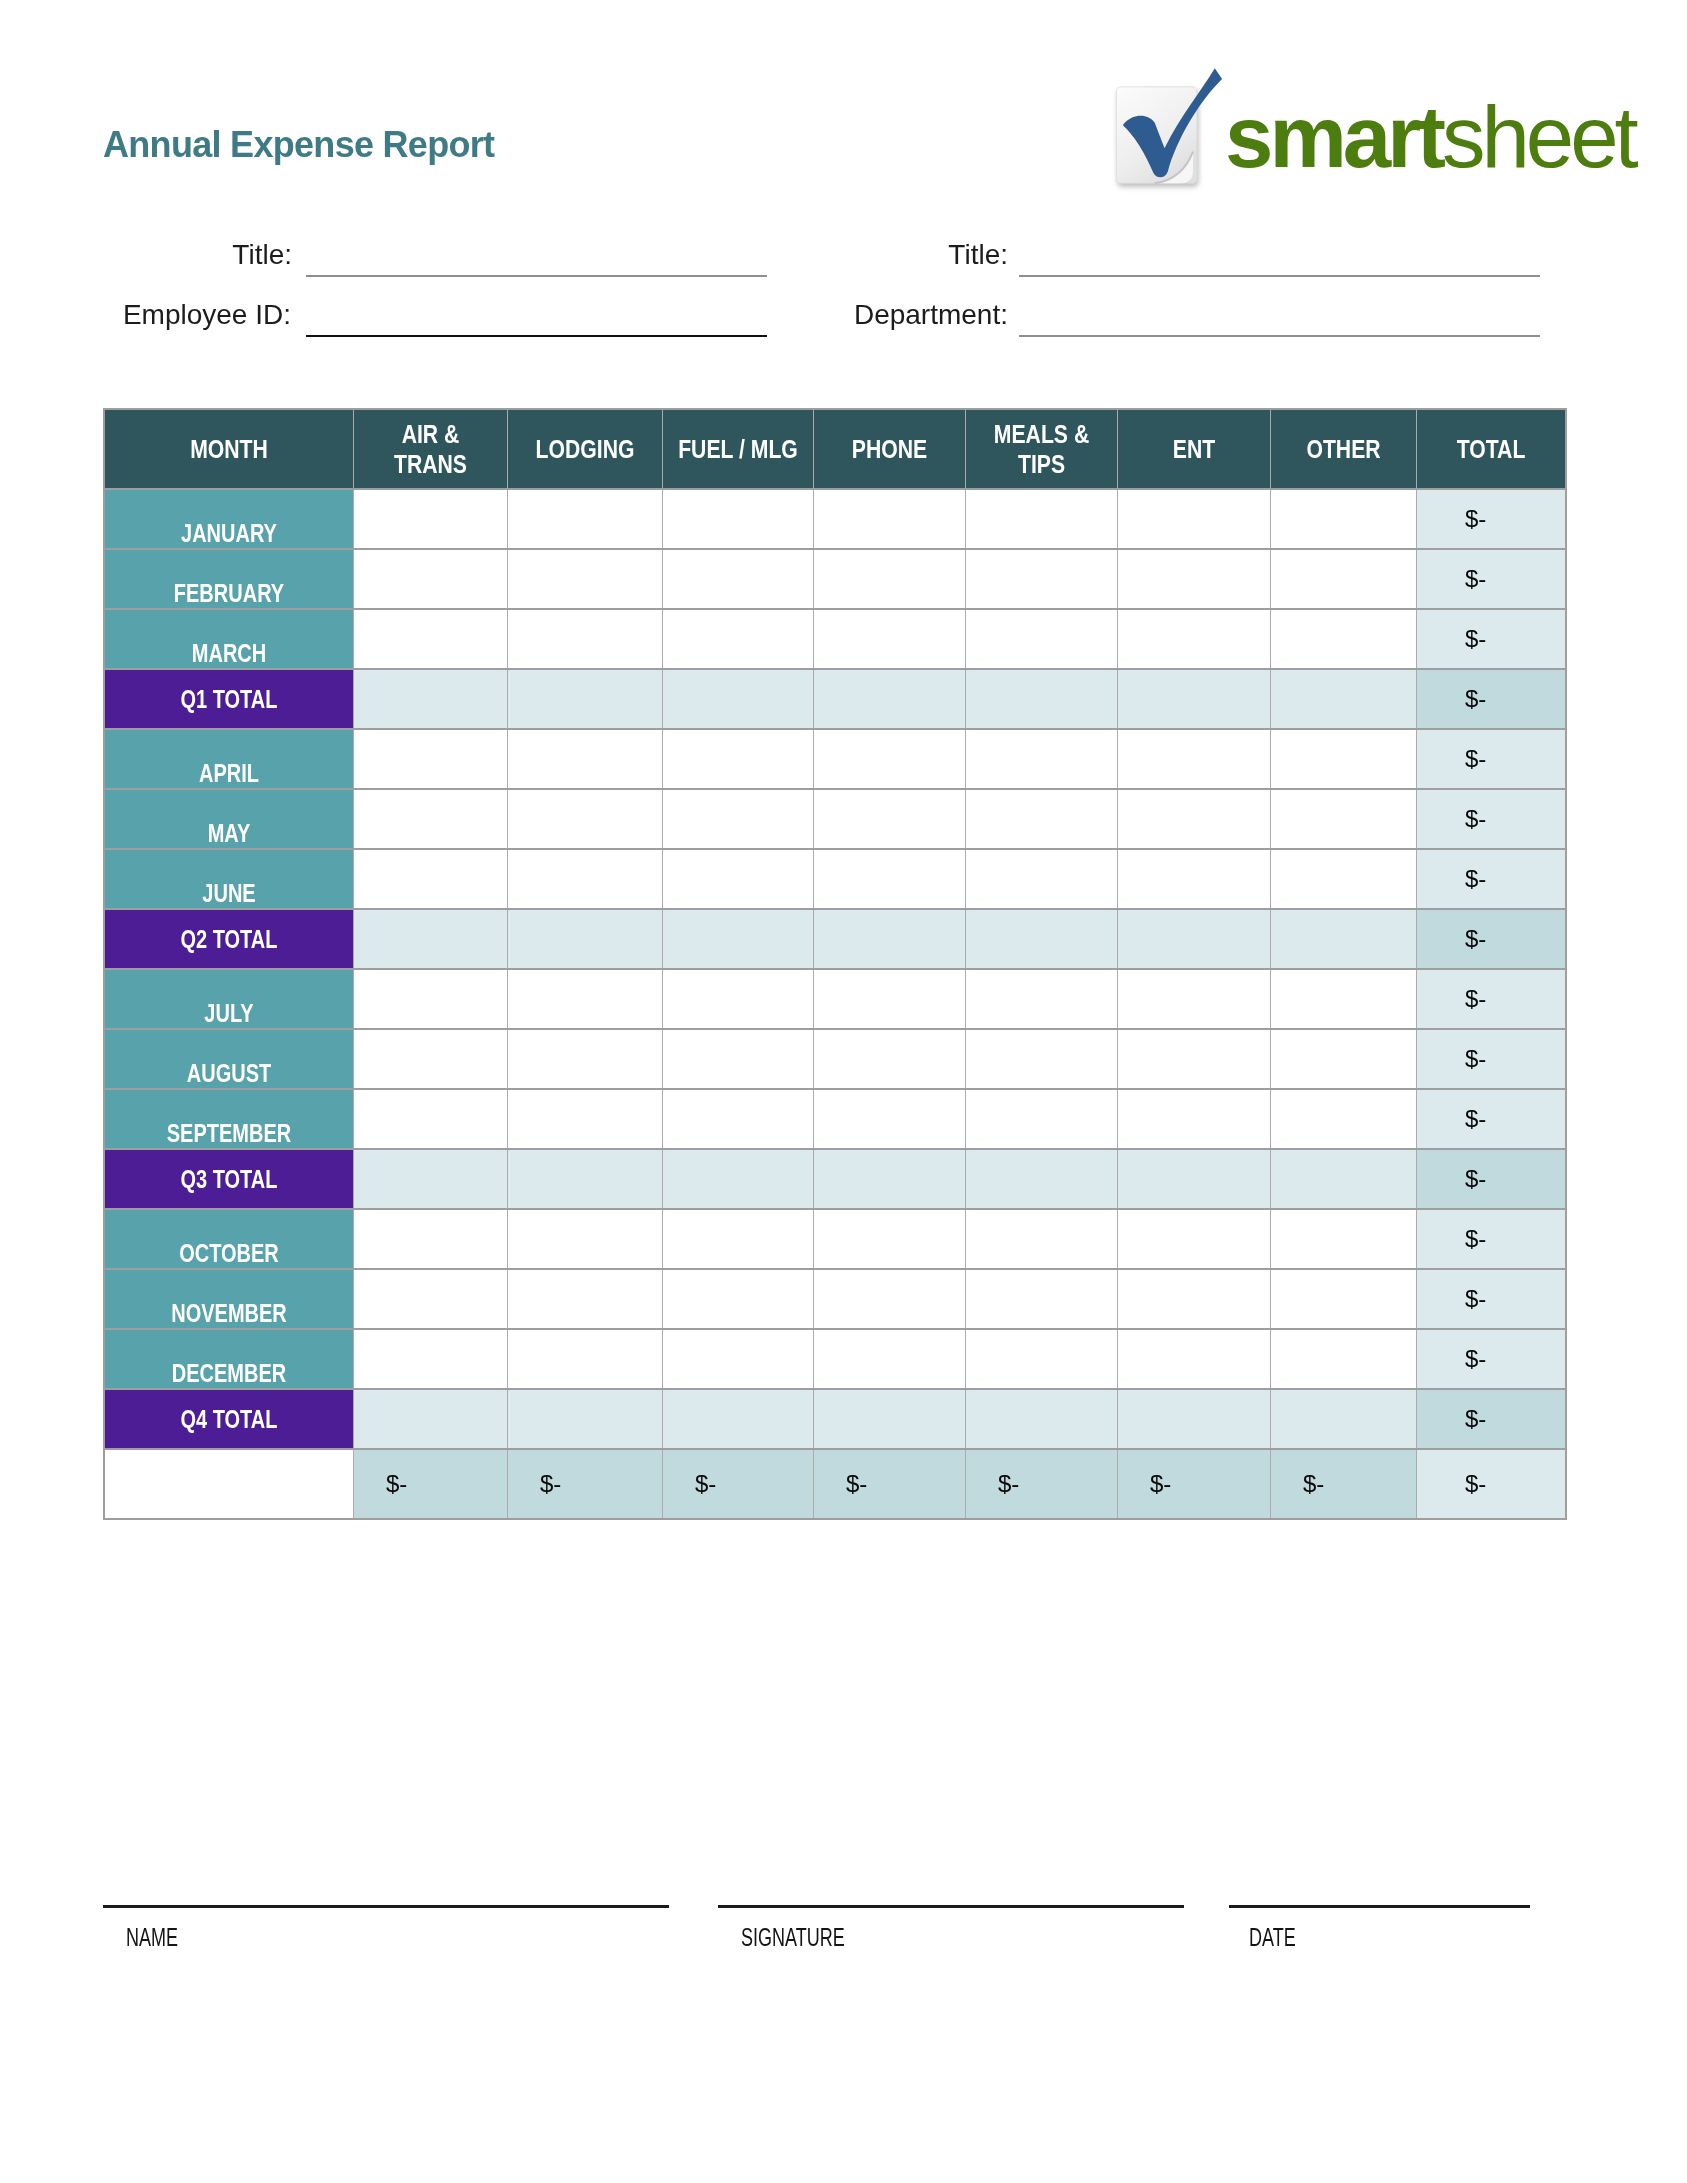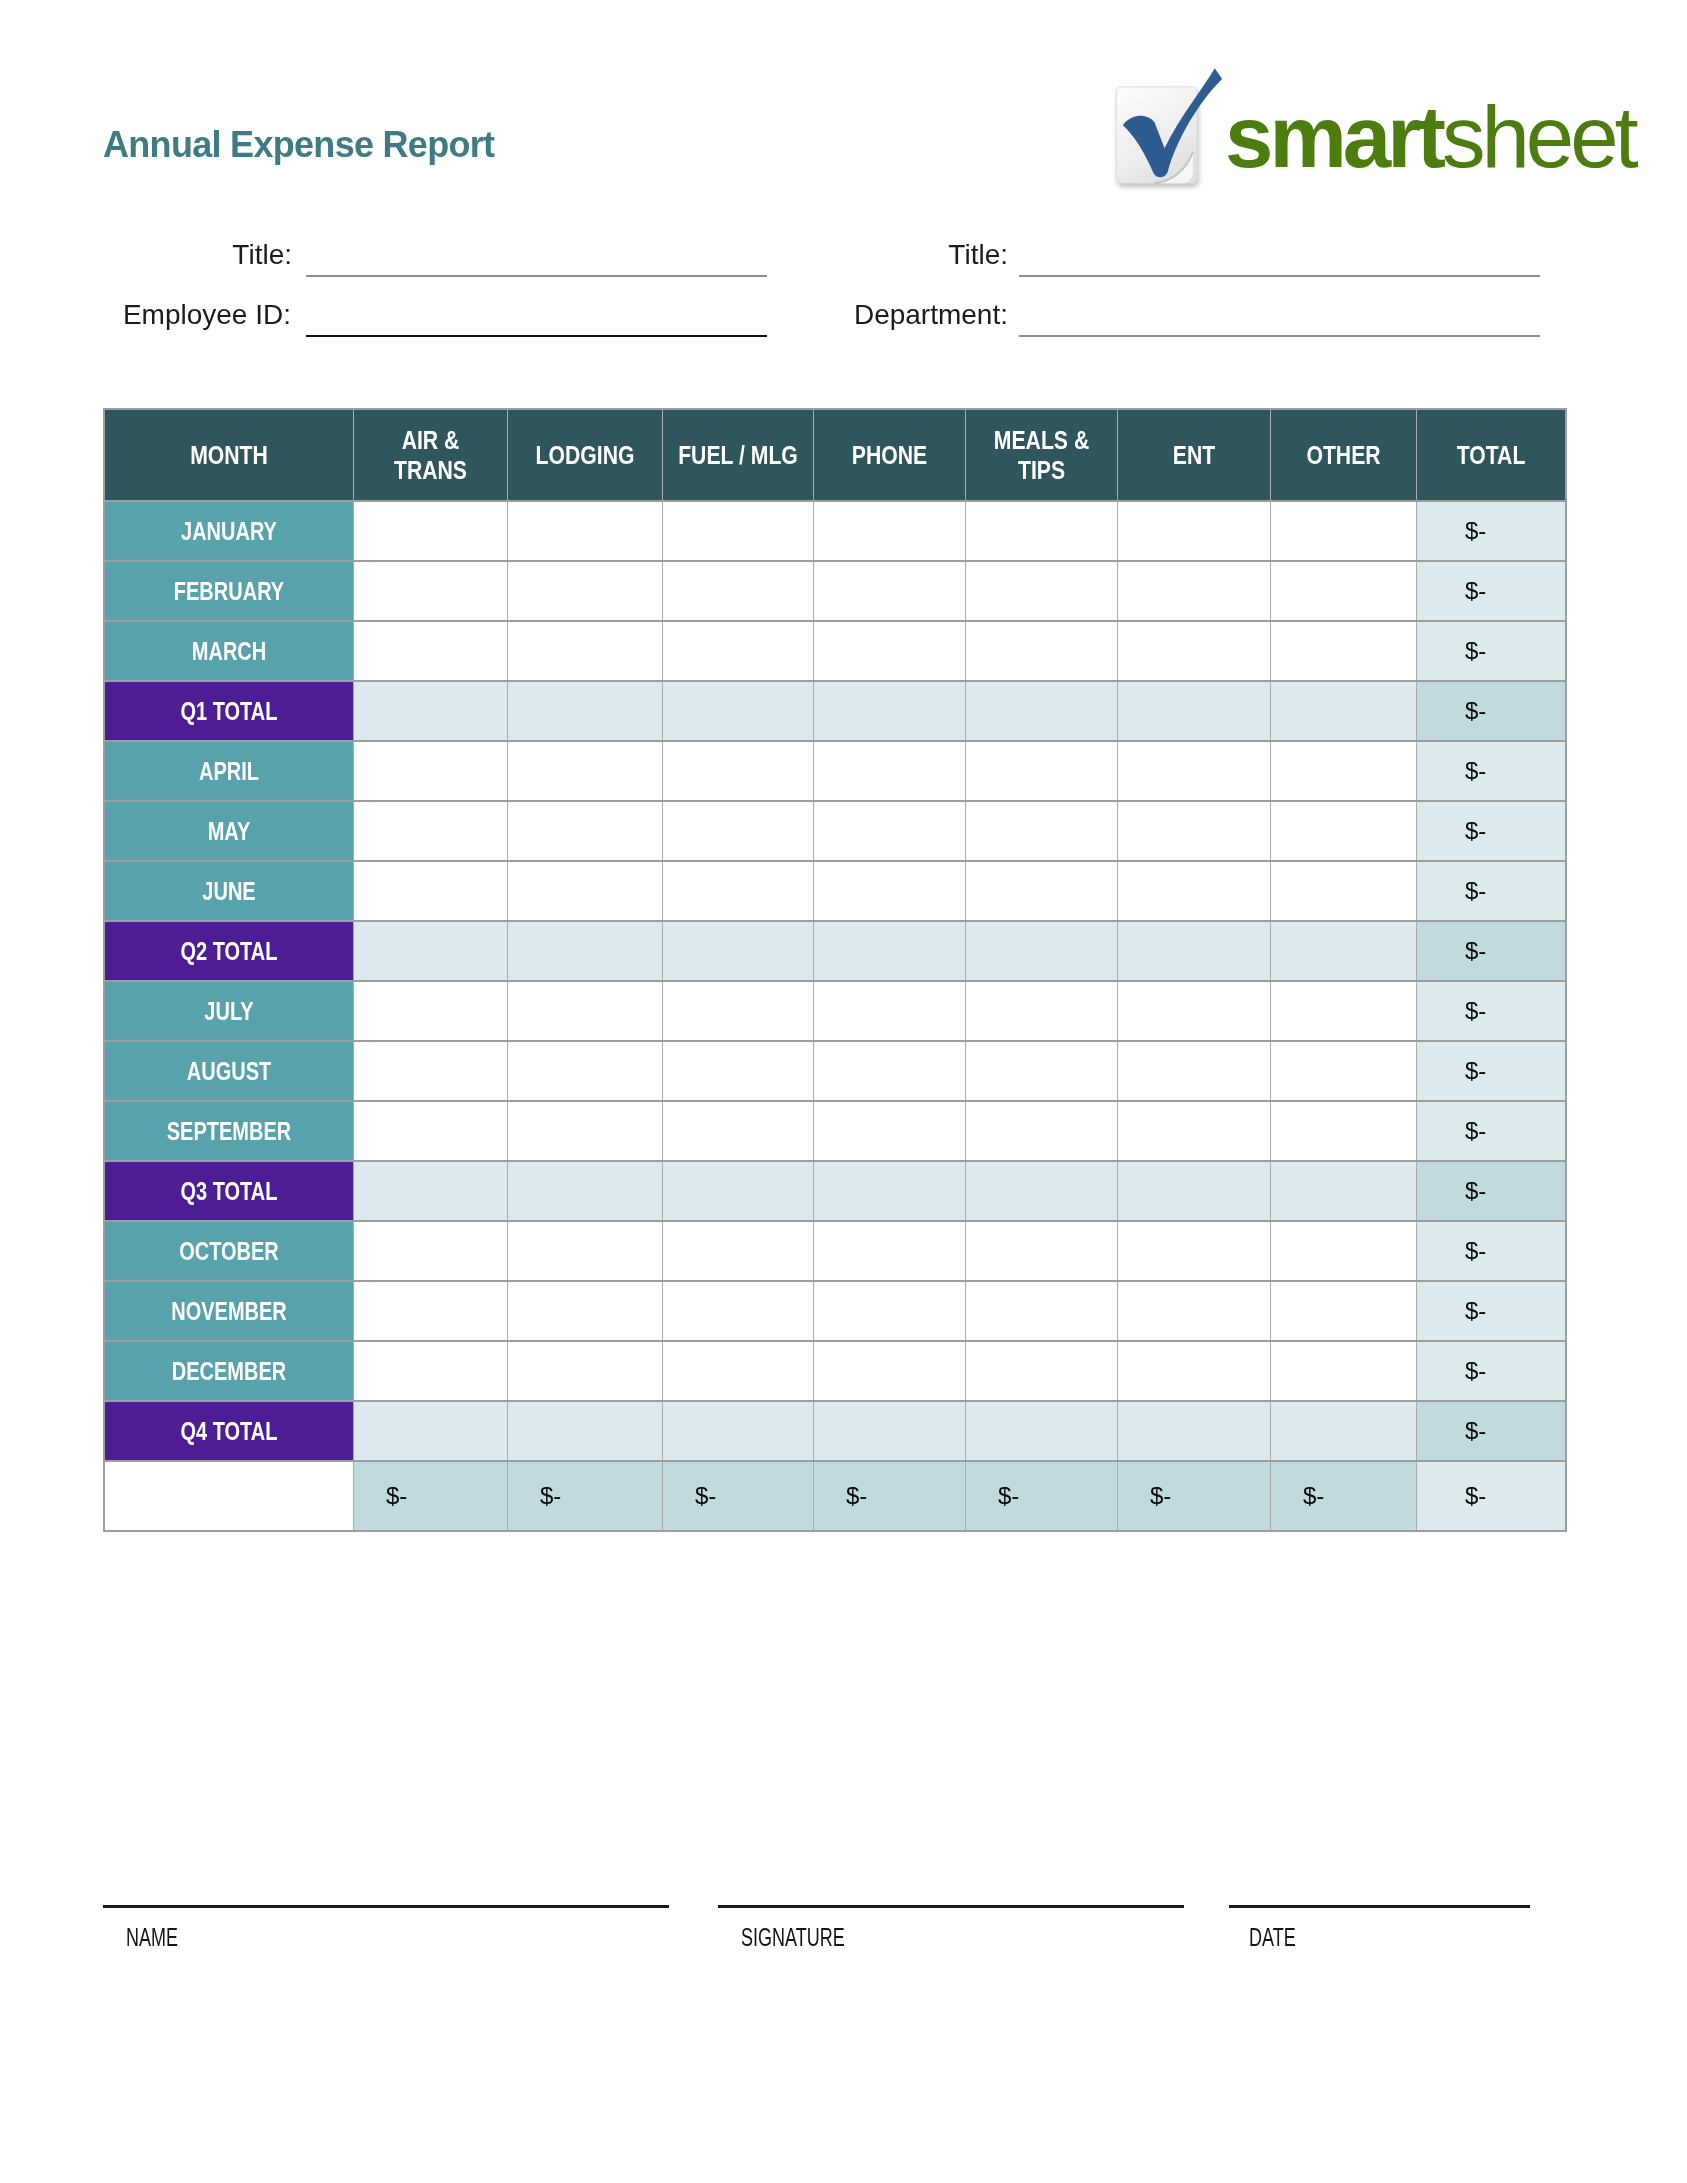--- a/index.html
+++ b/index.html
@@ -37,29 +37,29 @@
 
   
   .xtable { position:absolute; left:103px; top:408px; width:1464px;
             border:2px solid #9E9E9E; background:#fff; }
   .xrow { display:grid; grid-template-columns:249px 154px 155px 151px 152px 152px 153px 146px 1fr; }
   .xrow + .xrow, #tbody .xrow, .xrow.footer { border-top:2px solid #9E9E9E; }
   .cell { border-right:1.3px solid #ABABAB; display:flex; align-items:center; justify-content:center;
           min-width:0; }
   .cell:last-child { border-right:none; }
 
-  .thead { height:90px; background:#2E565C; }
+  .thead { height:78px; background:#2E565C; }
   .thead .cell { color:#fff; font-weight:bold; font-size:26.5px; text-align:center; }
 
   .cond { display:inline-block; transform:scaleX(0.8); transform-origin:center; line-height:1.15;
           text-align:center; width:118%; }
 
   #tbody .xrow { height:60px; }
   .cell.lbl { color:#fff; font-weight:bold; font-size:25px; }
-  .month   .cell.lbl { background:#57A2AB; }
+  .month   .cell.lbl { background:#57A2AB;align-items:flex-end; }
   .quarter .cell.lbl { background:#4c1d95; }
 
   .month .cell.data { background:#ffffff; }
   .quarter .cell.data { background:#DCEAED; }
 
   .cell.cash { justify-content:flex-start; font-size:24px; color:#0a0a0a; }
   .cell.total { padding-left:48px; }
   .month   .cell.total { background:#DCEAED; }
   .quarter .cell.total { background:#C1DADE; }
 

